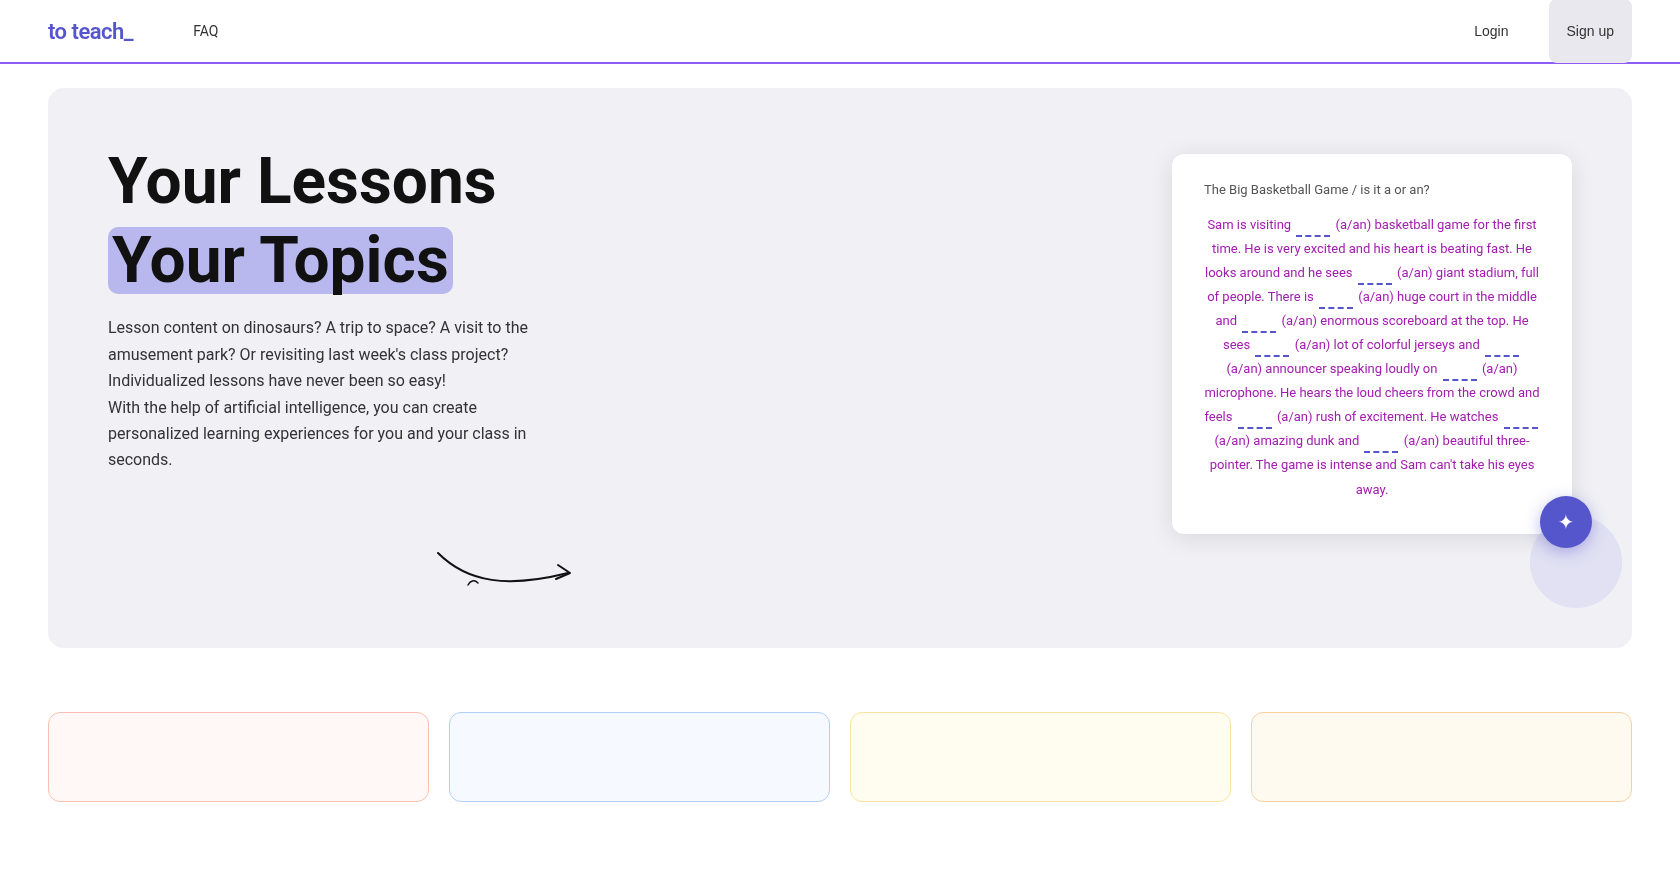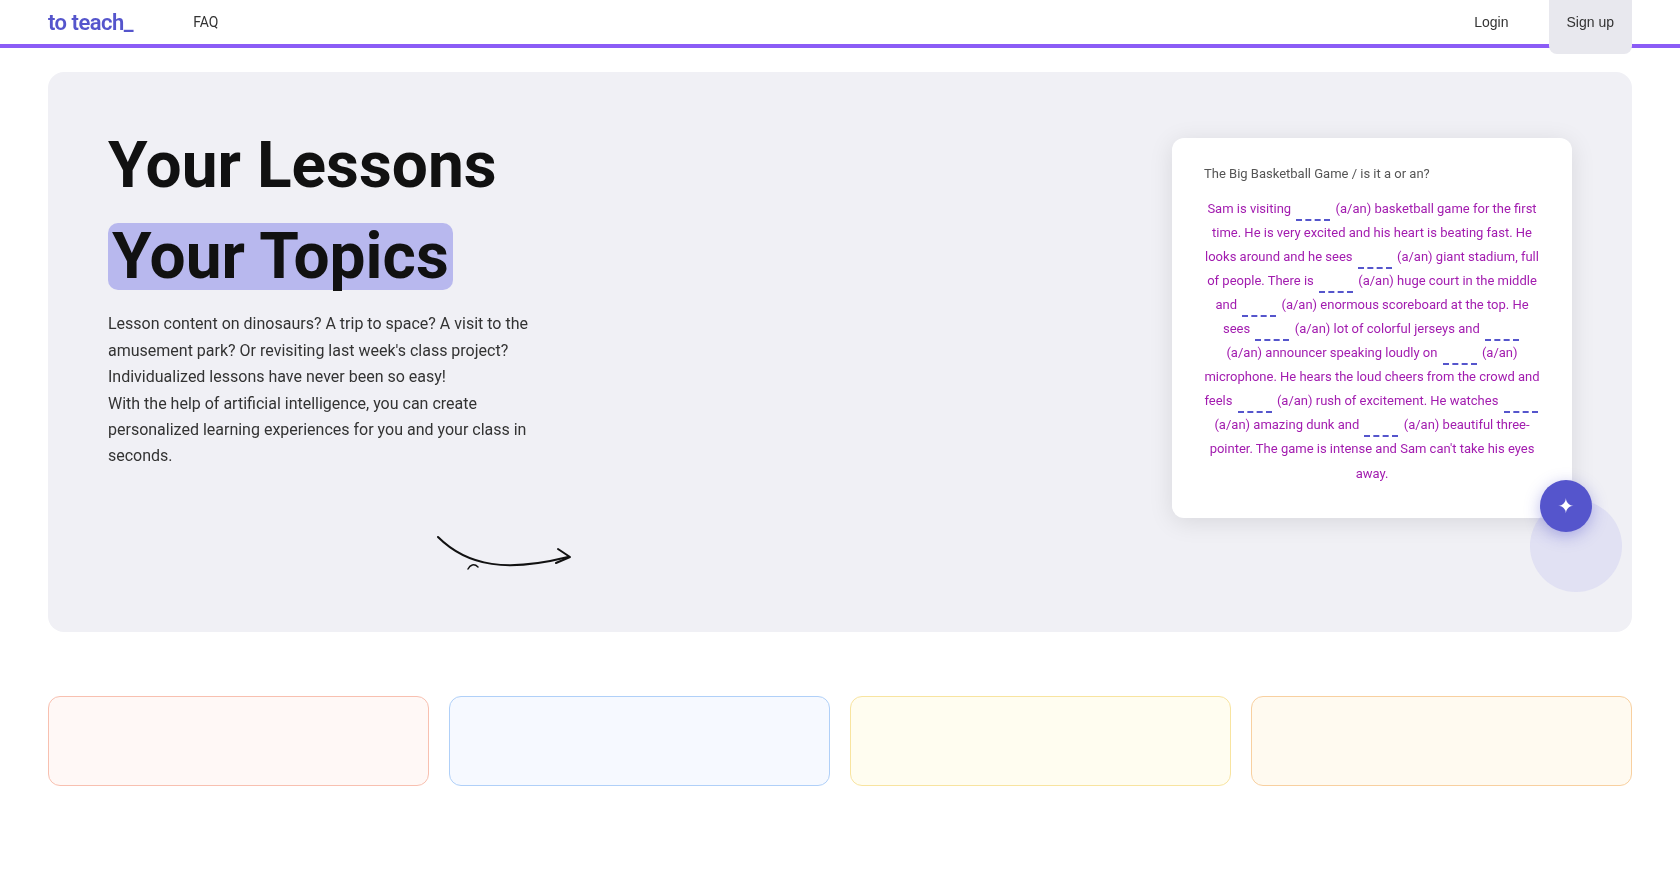--- a/index.html
+++ b/index.html
@@ -1,37 +1,37 @@
 <!DOCTYPE html>
 <html><head>
   <meta charset="utf-8">
   <style>
     * { box-sizing: border-box; margin: 0; padding: 0; }
     body { font-family: -apple-system, BlinkMacSystemFont, 'Segoe UI', Roboto, sans-serif; background: #fff; color: #111; }
 
     
     nav {
       display: flex; align-items: center; justify-content: space-between;
-      padding: 0 48px; height: 48px; border-bottom: 4px solid #8b5cf6;
+      padding: 0 48px; height: 64px; border-bottom: 2px solid #8b5cf6;
     }
     .nav-left { display: flex; align-items: center; gap: 40px; }
     .logo { font-size: 22px; font-weight: 600; color: #5555cc; letter-spacing: -0.5px; }
     .nav-faq { font-size: 14px; color: #333; cursor: pointer; text-decoration: none; margin-left: 20px; }
     .nav-right { display: flex; align-items: center; gap: 28px; }
     .btn-login { font-size: 14px; color: #333; background: none; border: none; cursor: pointer; padding: 8px 12px; }
     .btn-signup { font-size: 14px; color: #333; background: #e8e8ee; border: none; border-radius: 8px; cursor: pointer; padding: 24px 18px; }
 
     
     .hero {
       background: #f0f0f5; margin: 24px 48px; border-radius: 16px;
       padding: 60px 60px 80px 60px; position: relative; overflow: hidden;
       min-height: 560px;
     }
     .hero-content { max-width: 520px; }
-    .hero-title { font-size: 64px; font-weight: 700; line-height: 1.05; color: #111; margin-bottom: 24px; }
+    .hero-title { font-size: 64px; font-weight: 700; line-height: 1.05; color: #111; margin-bottom: 12px; }
     .hero-title-highlight {
       font-size: 64px; font-weight: 700; line-height: 1.05; color: #111;
       background: #b8b8ee; display: inline-block; padding: 0 4px; border-radius: 10px;
     }
     .hero-description { margin-top: 21px; font-size: 16px; line-height: 1.65; color: #333; max-width: 460px; }
 
     
     .lesson-card {
       position: absolute; top: 66px; right: 60px;
       background: #fff; border-radius: 12px; box-shadow: 0 4px 24px rgba(0,0,0,0.1);

